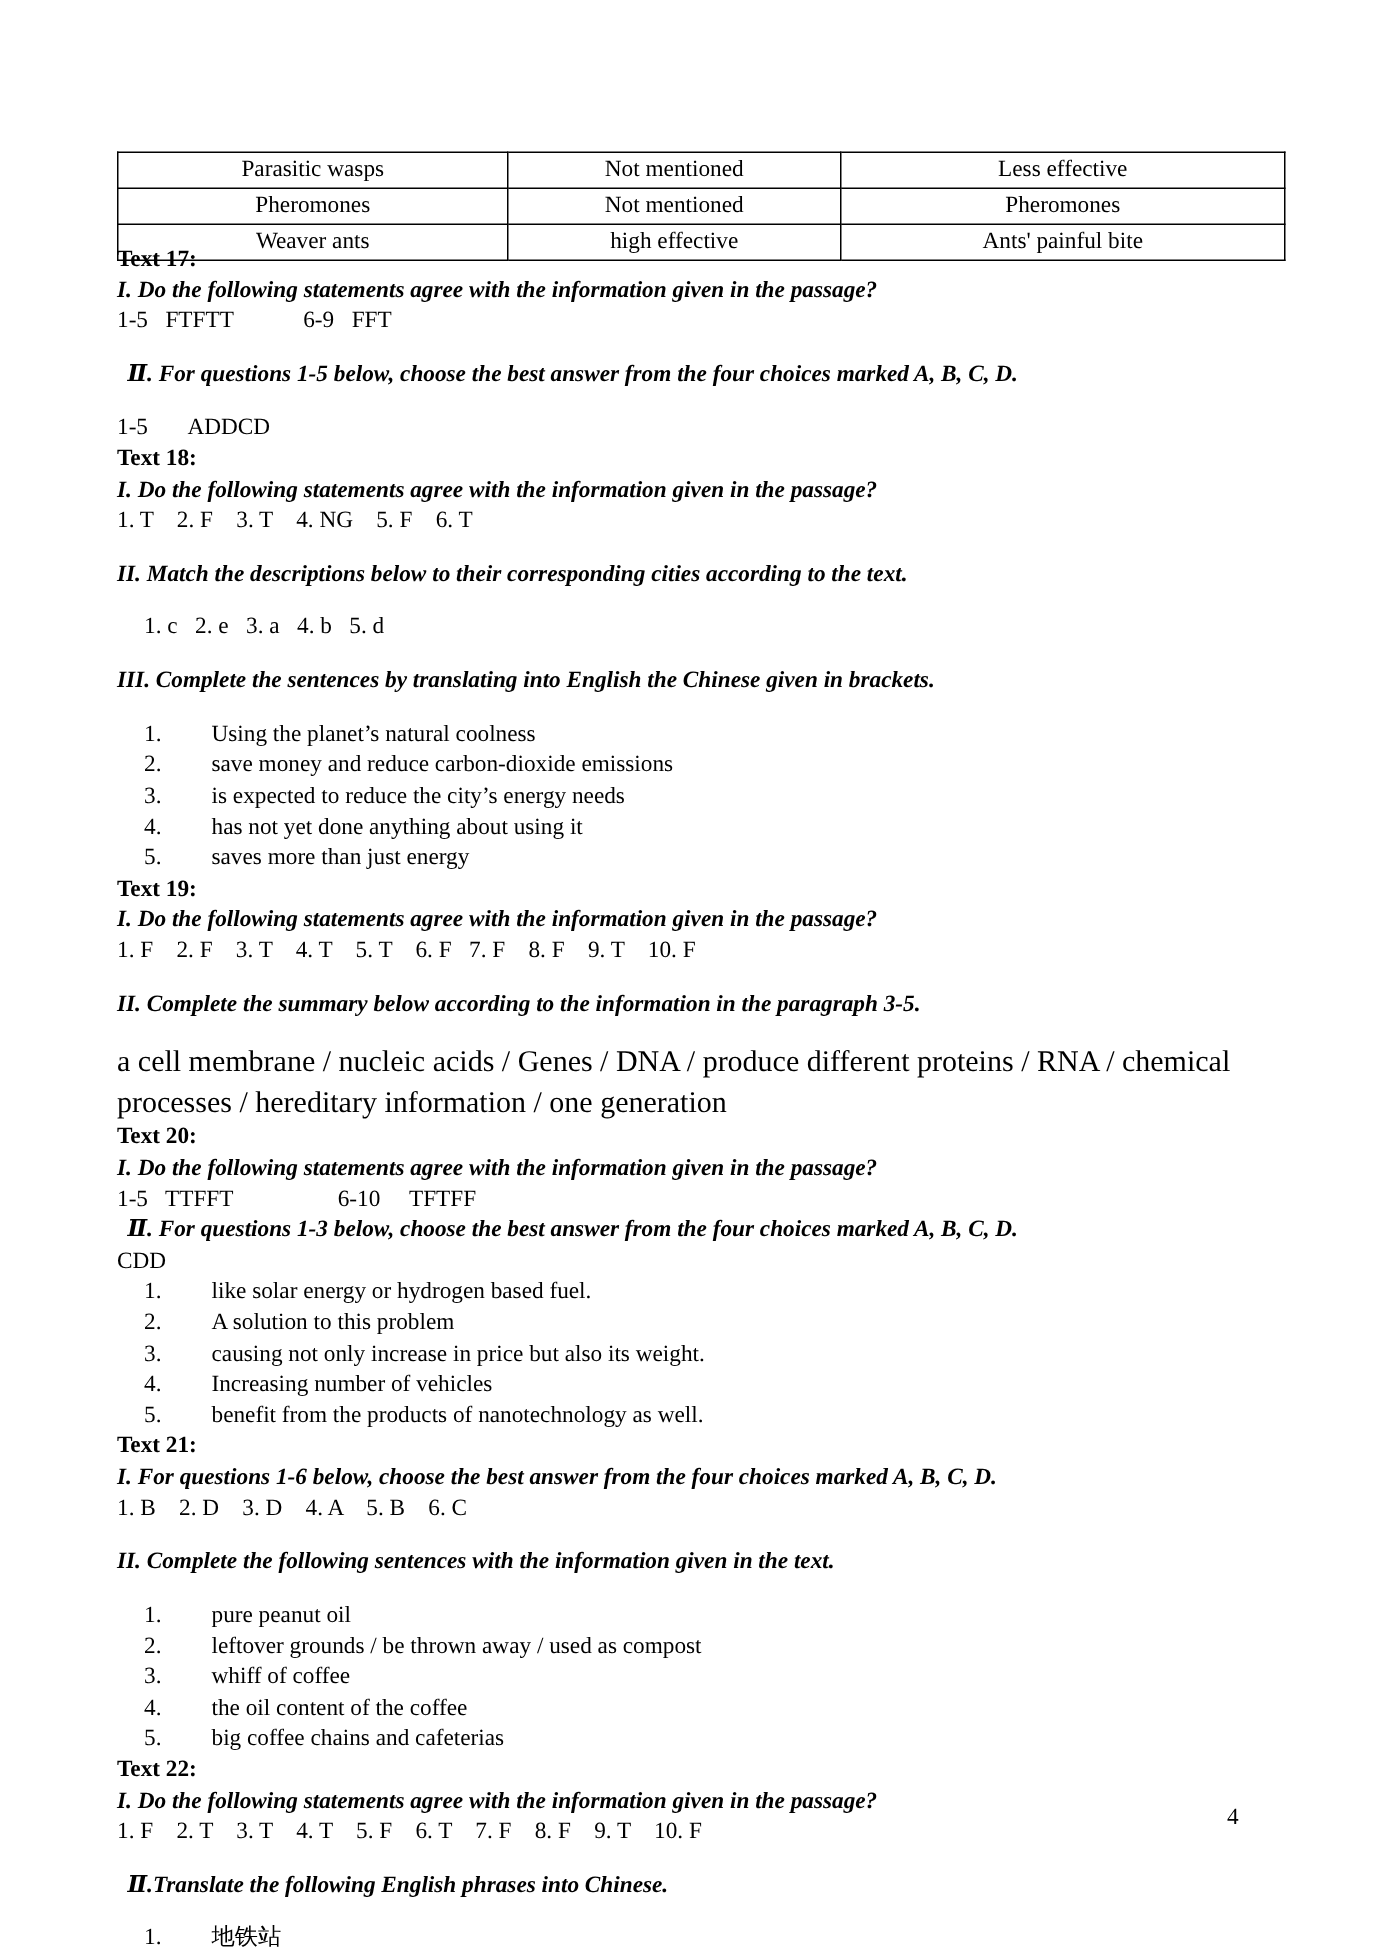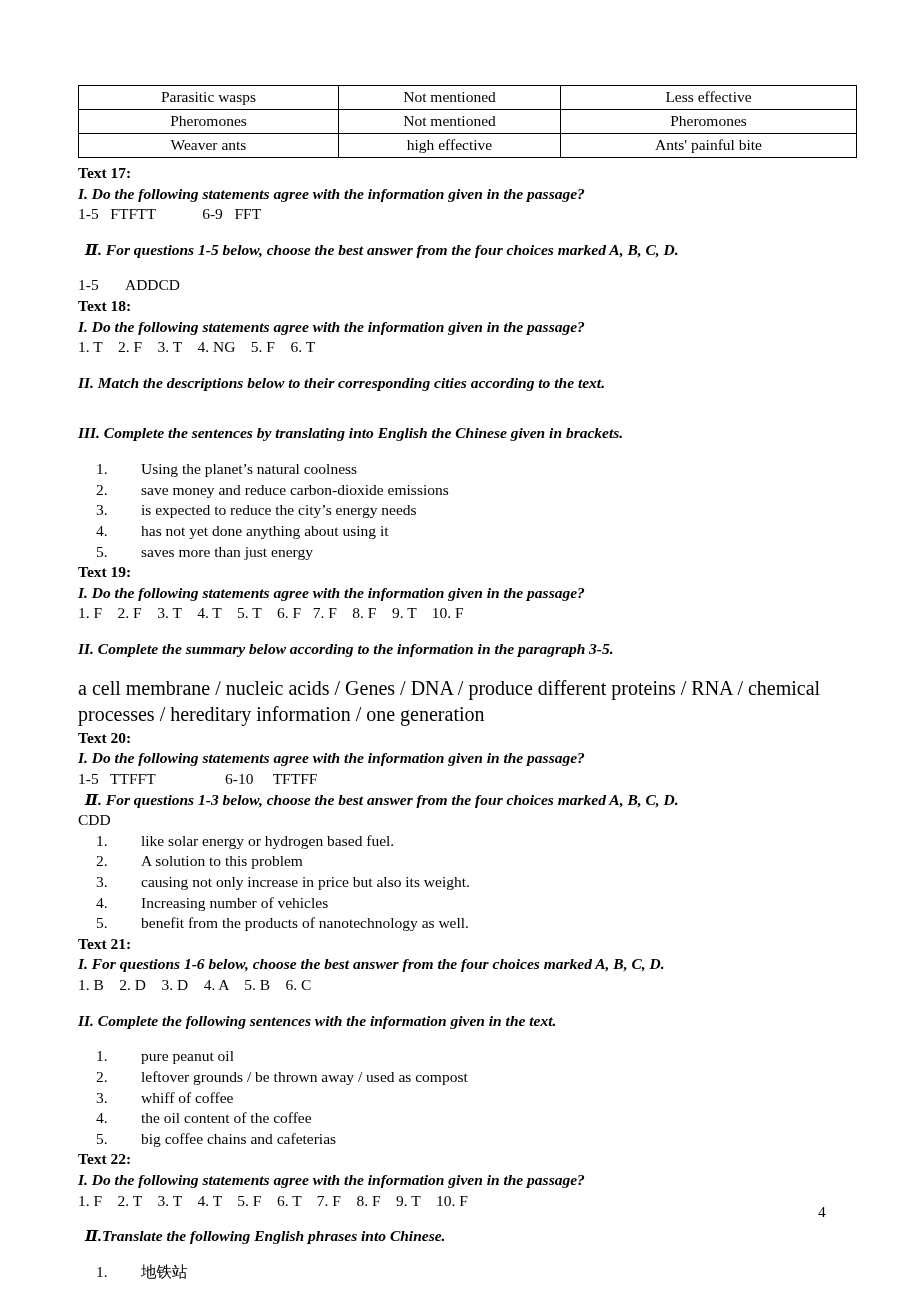--- a/index.html
+++ b/index.html
@@ -20,21 +20,21 @@
     width: 920px;
     height: 1302px;
     box-sizing: border-box;
     padding: 0;
   }
 
   
   .tbl-wrap {
     position: absolute;
     left: 78px;
-    top: 85px;
+    top: 101px;
     width: 763px;
   }
   table.summary {
     width: 763px;
     border-collapse: collapse;
     table-layout: fixed;
   }
   table.summary td {
     border: 1px solid #000000;
     height: 21px;
@@ -154,20 +154,21 @@
         <div class="spacer"></div>
         <div class="ans">1-5       ADDCD</div>
       </div>
       <div>
         <div class="lbl">Text 18:</div>
         <div class="inst">I. Do the following statements agree with the information given in the passage?</div>
         <div class="ans">1. T    2. F    3. T    4. NG    5. F    6. T</div>
         <div class="spacer"></div>
         <div class="inst">II. Match the descriptions below to their corresponding cities according to the text.</div>
         <div class="spacer"></div>
+        <div class="ans" style="padding-left: 18px;">1. c   2. e   3. a   4. b   5. d</div>
         <div class="spacer"></div>
         <div class="inst">III. Complete the sentences by translating into English the Chinese given in brackets.</div>
         <div class="spacer"></div>
         <ul class="numlist">
           <li>
             <span class="num">1.</span>
             <span class="txt">Using the planet’s natural coolness</span>
           </li>
           <li>
             <span class="num">2.</span>

